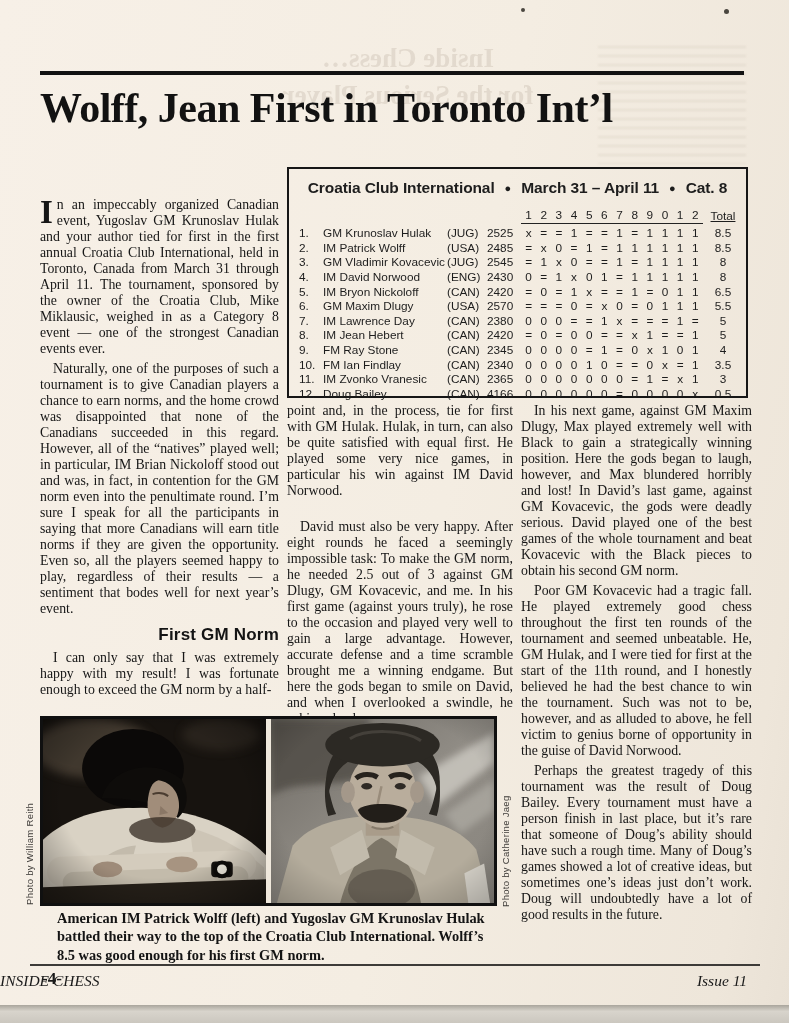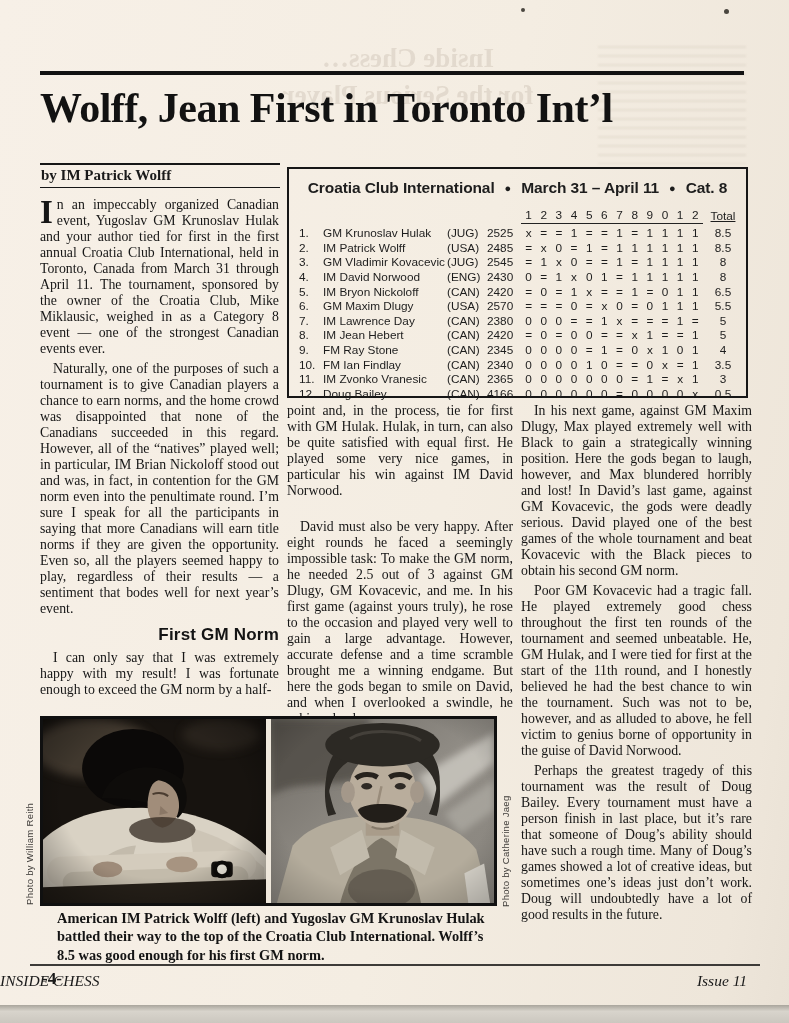--- a/index.html
+++ b/index.html
@@ -80,21 +80,20 @@
     <div>Inside Chess…</div>
     <div>for the Serious Player</div>
   </div>
   <div class="ghost-smudge"></div>
   <div class="speck" style="left:521px;top:8px;width:4px;height:4px;"></div>
   <div class="speck" style="left:724px;top:9px;width:5px;height:5px;"></div>
 
   <div class="kicker-rule"></div>
   <h1 class="title">Wolff, Jean First in Toronto Int’l</h1>
 
-  <div class="byline">by IM Patrick Wolff</div>
 
   <div class="ct-box">
     <div class="ct-title">
       <span>Croatia Club International</span>
       <span class="ct-bullet">●</span>
       <span>March 31 – April 11</span>
       <span class="ct-bullet">●</span>
       <span>Cat. 8</span>
     </div>
     <div class="ct-grid">

